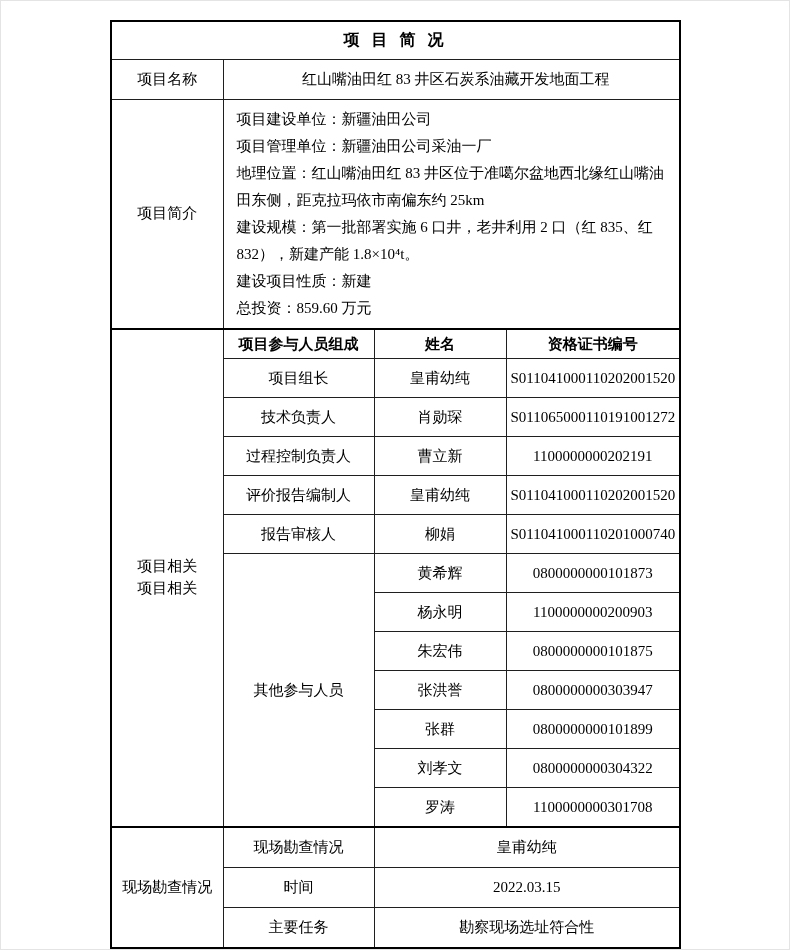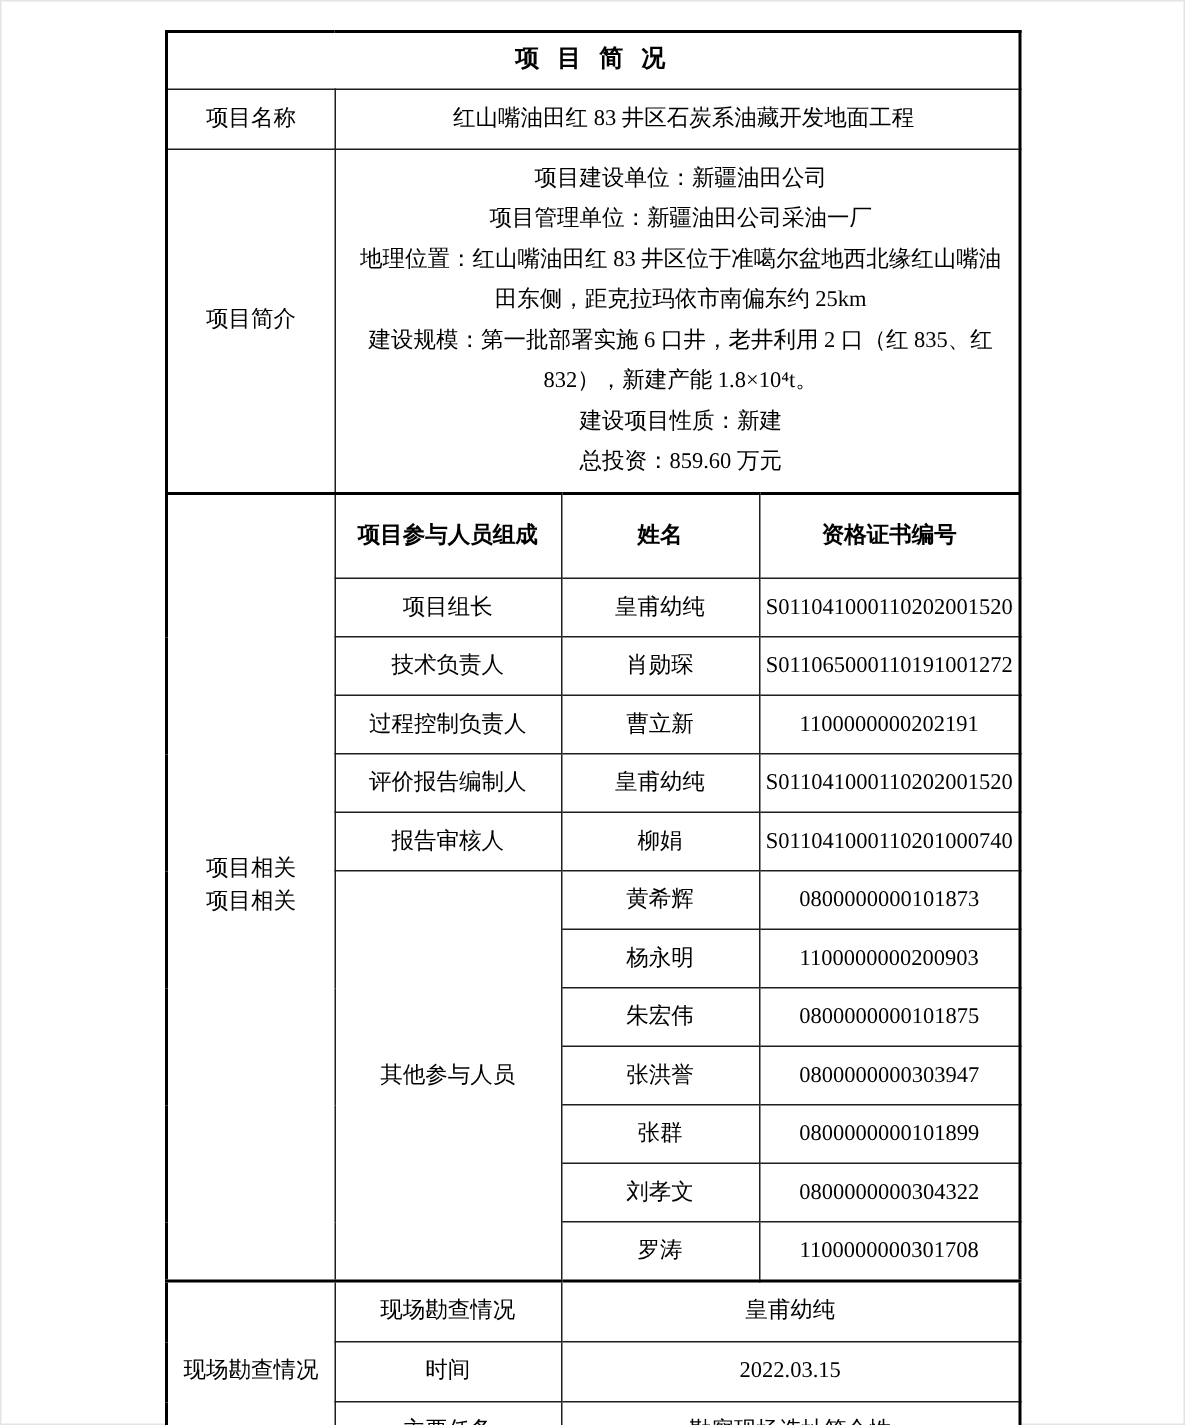--- a/index.html
+++ b/index.html
@@ -40,26 +40,26 @@
     font-weight: bold;
     font-size: 16px;
     letter-spacing: 4px;
     text-align: center;
     margin-top: 32px;
   }
   .name-row td { height: 40px; margin-left: 15px; }
   .left { text-align: center; padding-left: 13px; }
   .intro-cell {
     height: 218px;
-    text-align: center;
+    text-align: left;
     padding: 6px 8px 6px 13px;
     vertical-align: middle;
   }
   .intro-cell .para { line-height: 27px; }
-  .hdr td { height: 57px; font-weight: bold; margin-left: 11px; }
+  .hdr td { height: 30px; font-weight: bold; margin-left: 11px; }
   .prow td { height: 39px; }
   .srow td { height: 40px; }
   .srow1 td { height: 41px; }
   .stack-line { display: block; line-height: 1.45; }
 </style>
 </head>
 <body>
 
 <div class="page">
   <table class="doc">

